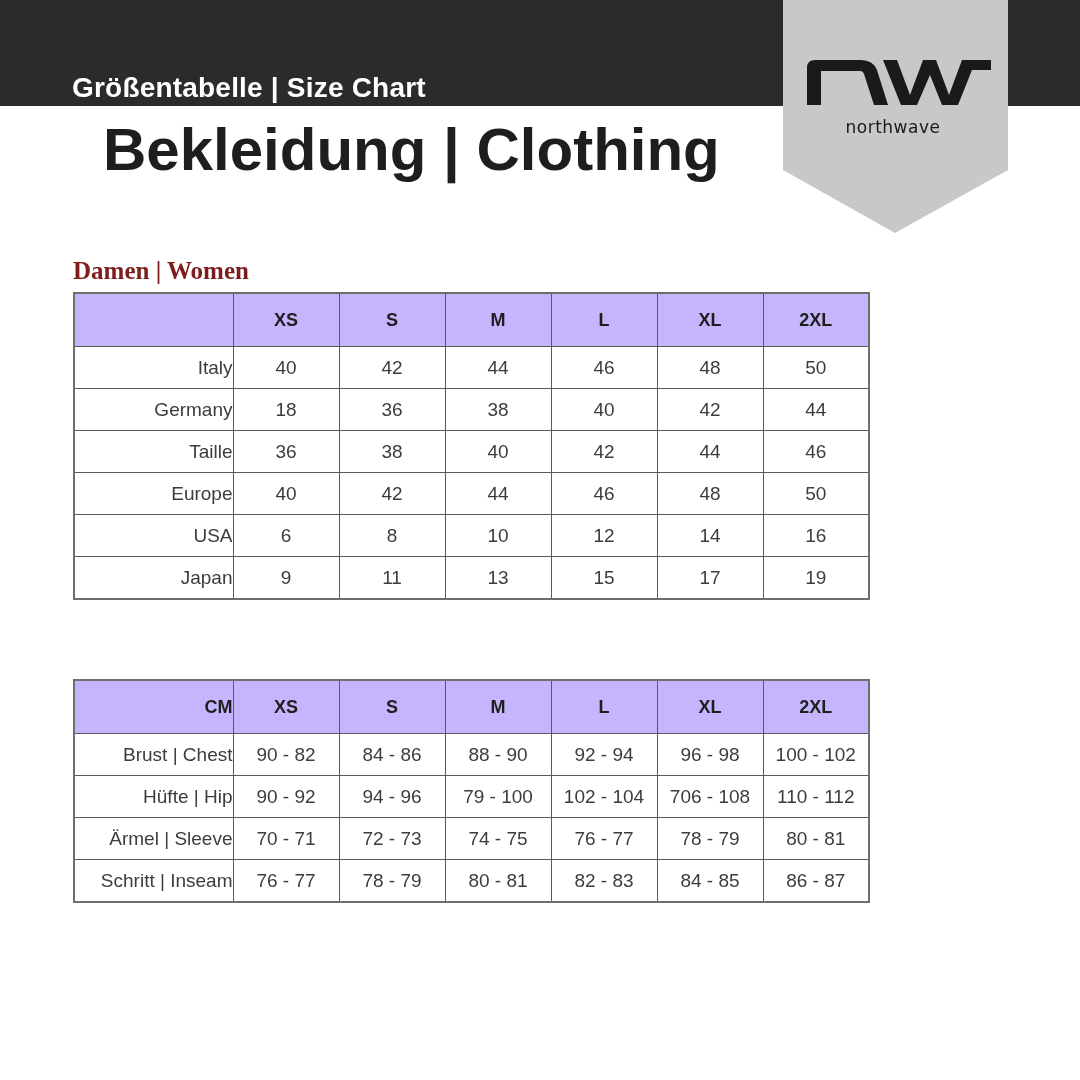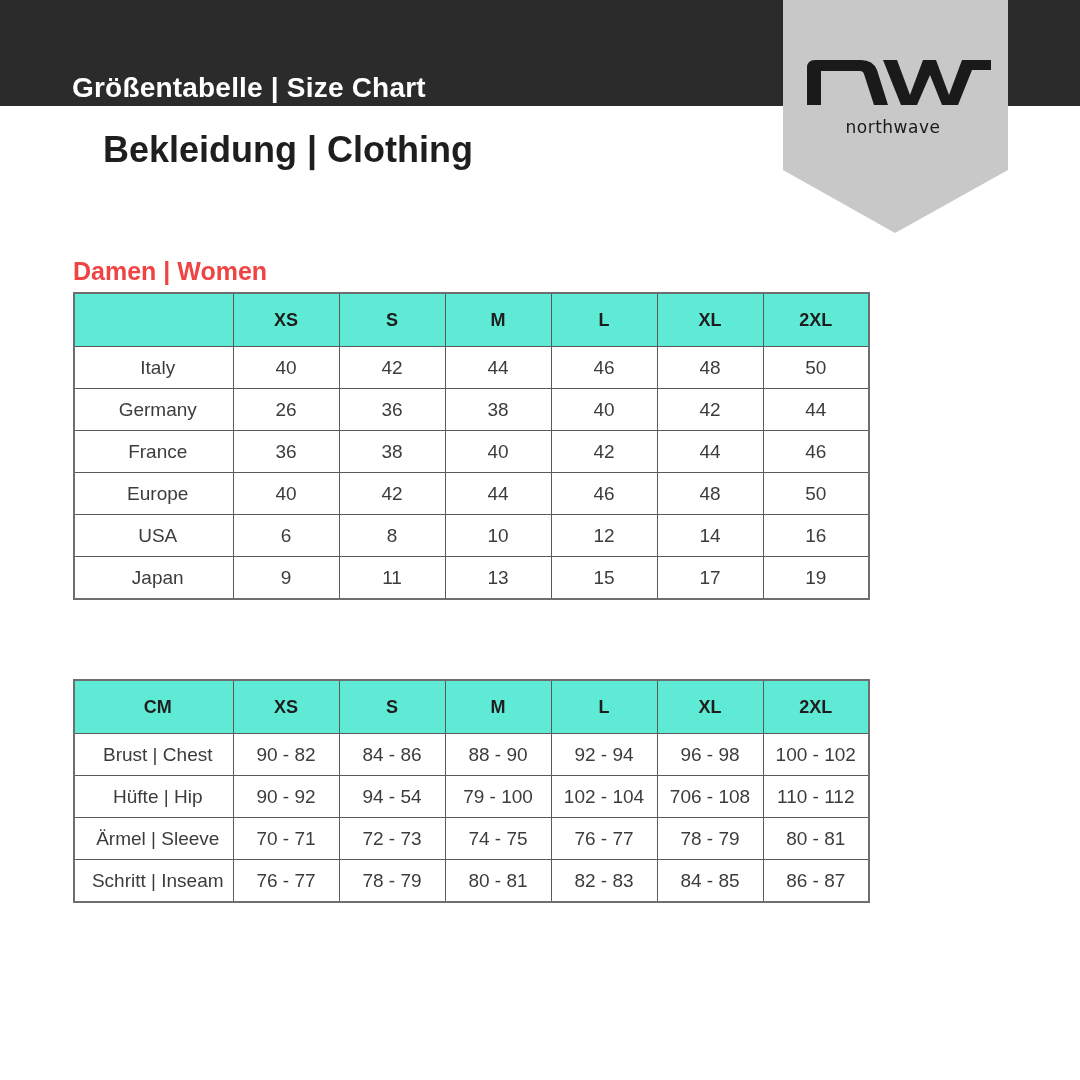--- a/index.html
+++ b/index.html
@@ -11,43 +11,43 @@
     position: absolute; left: 0; top: 0; width: 1080px; height: 106px;
     background: #2b2b2b;
   }
   .title {
     position: absolute; left: 72px; top: 62px; margin: 0;
     font-size: 28px; font-weight: 700; color: #ffffff; letter-spacing: 0.2px;
     line-height: 52px; height: 44px; overflow: hidden; white-space: nowrap;
   }
   .subtitle {
     position: absolute; left: 103px; top: 122px; margin: 0;
-    font-size: 36px; font-weight: 700; color: #1e1e1e; line-height: 56px; white-space: nowrap;
+    font-size: 60px; font-weight: 700; color: #1e1e1e; line-height: 56px; white-space: nowrap;
   }
   .badge {
     position: absolute; left: 783px; top: 0; width: 197px; height: 233px;
   }
   .badge svg { display: block; }
   .section-title {
     position: absolute; left: 73px; top: 256px; margin: 0;
-    font-size: 25px; font-weight: 700; color: #ef4444; line-height: 30px;
+    font-size: 25px; font-weight: 700; color: #7f1d1d; line-height: 30px; font-family: Liberation Serif, serif;
   }
   table.size-table {
     position: absolute; left: 73px; border-collapse: collapse;
     border: 2px solid #6e6e6e; table-layout: fixed;
   }
   table.size-table td, table.size-table th {
     border: 1.5px solid #5a5a5a; padding: 0; font-size: 19px; color: #3c3c3c;
     text-align: center; font-weight: 400;
   }
   table.size-table th {
-    background: #5eead4; color: #1e1e1e; font-weight: 700; font-size: 18px;
+    background: #c4b5fd; color: #1e1e1e; font-weight: 700; font-size: 18px;
   }
   table.size-table td.label, table.size-table th.label {
-    text-align: center; padding-left: 8px;
+    text-align: right; padding-left: 8px;
   }
   #women-table { top: 292px; }
   #women-table thead th { height: 52px; }
   #women-table tbody td { height: 41px; }
   #cm-table { top: 679px; }
   #cm-table thead th { height: 52px; }
   #cm-table tbody td { height: 41px; }
   col.c-label { width: 159px; }
   col.c-size { width: 106px; }
 </style>
@@ -98,29 +98,29 @@
       <td class="label">Italy</td>
       <td>40</td>
       <td>42</td>
       <td>44</td>
       <td>46</td>
       <td>48</td>
       <td>50</td>
     </tr>
     <tr>
       <td class="label">Germany</td>
-      <td>26</td>
+      <td>18</td>
       <td>36</td>
       <td>38</td>
       <td>40</td>
       <td>42</td>
       <td>44</td>
     </tr>
     <tr>
-      <td class="label">France</td>
+      <td class="label">Taille</td>
       <td>36</td>
       <td>38</td>
       <td>40</td>
       <td>42</td>
       <td>44</td>
       <td>46</td>
     </tr>
     <tr>
       <td class="label">Europe</td>
       <td>40</td>
@@ -178,21 +178,21 @@
       <td>90 - 82</td>
       <td>84 - 86</td>
       <td>88 - 90</td>
       <td>92 - 94</td>
       <td>96 - 98</td>
       <td>100 - 102</td>
     </tr>
     <tr>
       <td class="label">Hüfte | Hip</td>
       <td>90 - 92</td>
-      <td>94 - 54</td>
+      <td>94 - 96</td>
       <td>79 - 100</td>
       <td>102 - 104</td>
       <td>706 - 108</td>
       <td>110 - 112</td>
     </tr>
     <tr>
       <td class="label">Ärmel | Sleeve</td>
       <td>70 - 71</td>
       <td>72 - 73</td>
       <td>74 - 75</td>

